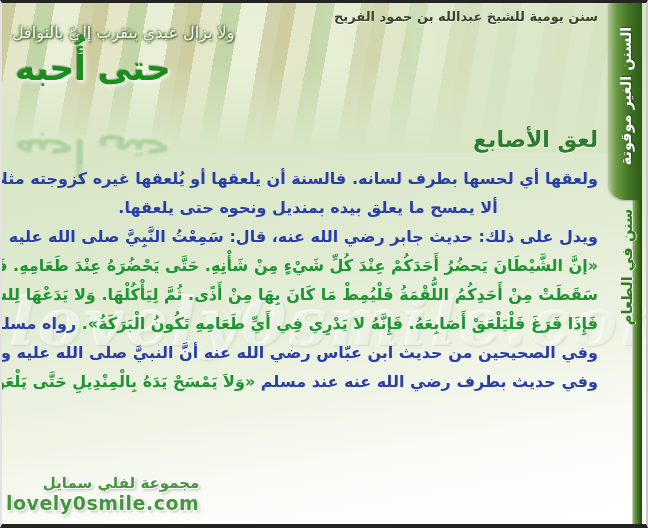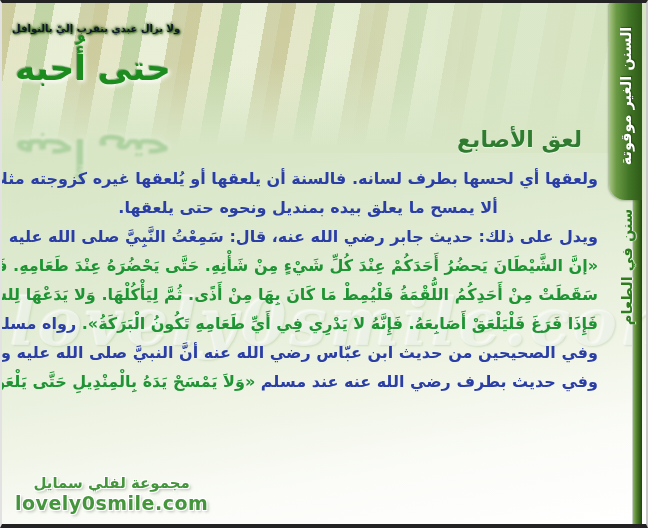--- a/index.html
+++ b/index.html
@@ -60,43 +60,43 @@
     white-space:nowrap; color:#2f7c1f; font-weight:bold; font-size:14.5px;
     text-shadow:0 1px 1px rgba(255,255,255,.8);
   }
   .topbar-right {
     position:absolute; top:6px; right:48px; z-index:5;
     font-size:13px; font-weight:bold; color:var(--header-text,#3c4433);
     text-shadow:0 1px 1px rgba(255,255,255,.6);
   }
   .topbar-left {
     position:absolute; top:20px; left:10px; z-index:5;
-    font-size:10px; font-weight:bold; color:#0f172a;
+    font-size:16px; font-weight:normal; color:#ffffff;
     text-shadow:1px 1px 2px #2c5a14, -1px -1px 2px rgba(44,90,20,.8), 0 0 4px rgba(44,90,20,.6);
   }
   .calligraphy {
     position:absolute; top:40px; left:2px; width:178px; z-index:5;
     text-align:center; font-size:34px; font-weight:bold; line-height:1.5;
     color:var(--calligraphy-green,#1d8c1f);
     text-shadow:2px 2px 4px rgba(255,255,255,.9), -1px -1px 1px rgba(15,80,15,.5);
   }
   .calligraphy.reflection {
     top:122px; transform:scaleY(-1); opacity:.22; filter:blur(1.2px);
   }
   .content { position:absolute; top:124px; left:16px; right:48px; z-index:6; }
   .title {
-    margin:0 16px 12px 0; text-align:right; font-size:22px; font-weight:bold;
+    margin:0 0 12px 0; text-align:right; font-size:22px; font-weight:bold;
     color:var(--title-green,#2f7c31); text-shadow:0 1px 1px rgba(255,255,255,.7);
   }
   .line { height:29px; line-height:29px; font-size:16px; font-weight:bold; white-space:nowrap; }
   .line.right { text-align:right; }
   .line.center { text-align:center; }
   .c-blue { color:var(--blue,#2a3ea6); }
   .c-green { color:var(--green,#1e9434); }
-  .footer { position:absolute; left:13px; bottom:10px; z-index:7; text-align:center; }
+  .footer { position:absolute; left:4px; bottom:10px; z-index:7; }
   .footer-ar, .footer-en {
     font-weight:bold; color:var(--footer-green,#44953c);
     text-shadow:-1px -1px 0 #fff, 1px -1px 0 #fff, -1px 1px 0 #fff, 1px 1px 0 #fff, 2px 2px 3px rgba(100,120,90,.45);
   }
   .footer-ar { font-size:15px; }
   .footer-en { font-size:19px; letter-spacing:.5px; }
 </style>
 </head>
 <body>
 
@@ -109,20 +109,21 @@
   <div class="sidebar-strip"></div>
 
   <div class="sidebar-band">
     <span class="sidebar-band-label" dir="rtl">السنن الغير موقوتة</span>
   </div>
 
   <div class="sidebar-sub">
     <span class="sidebar-sub-label" dir="rtl">سنن في الطعام</span>
   </div>
 
+  <div class="topbar-right" dir="rtl">سنن يومية للشيخ عبدالله بن حمود الفريح</div>
   <div class="topbar-left" dir="rtl">ولا يزال عبدي يتقرب إليّ بالنوافل</div>
 
   <div class="calligraphy" dir="rtl">حتى أُحبه</div>
   <div class="calligraphy reflection" dir="rtl">حتى أُحبه</div>
 
   <div class="content" dir="rtl">
     <h1 class="title">لعق الأصابع</h1>
     <div id="body-lines">
         <div class="line right"><span class="c-blue">ولعقها أي لحسها بطرف لسانه. فالسنة أن يلعقها أو يُلعقها غيره كزوجته مثلاً. بل السنة</span></div>
         <div class="line center"><span class="c-blue">ألا يمسح ما يعلق بيده بمنديل ونحوه حتى يلعقها.</span></div>

